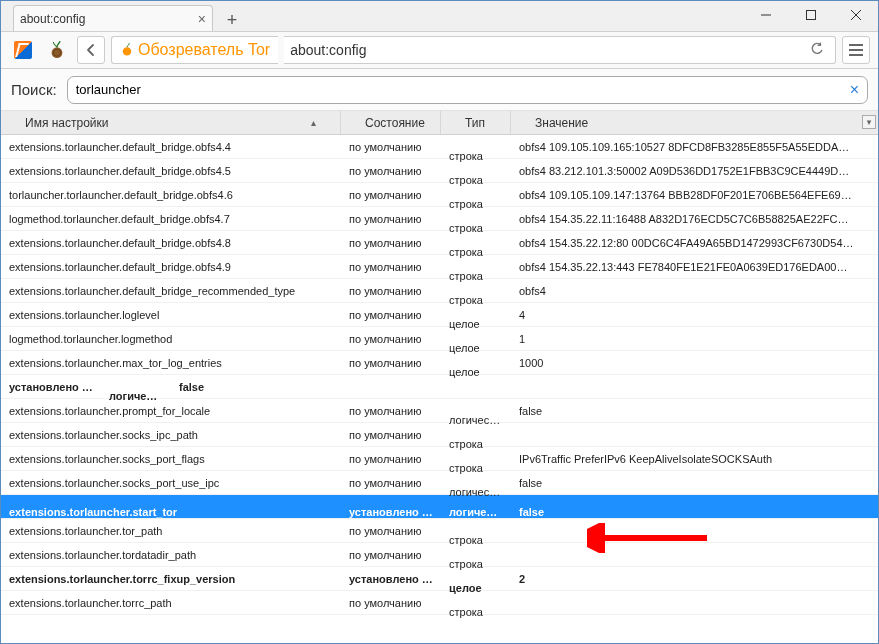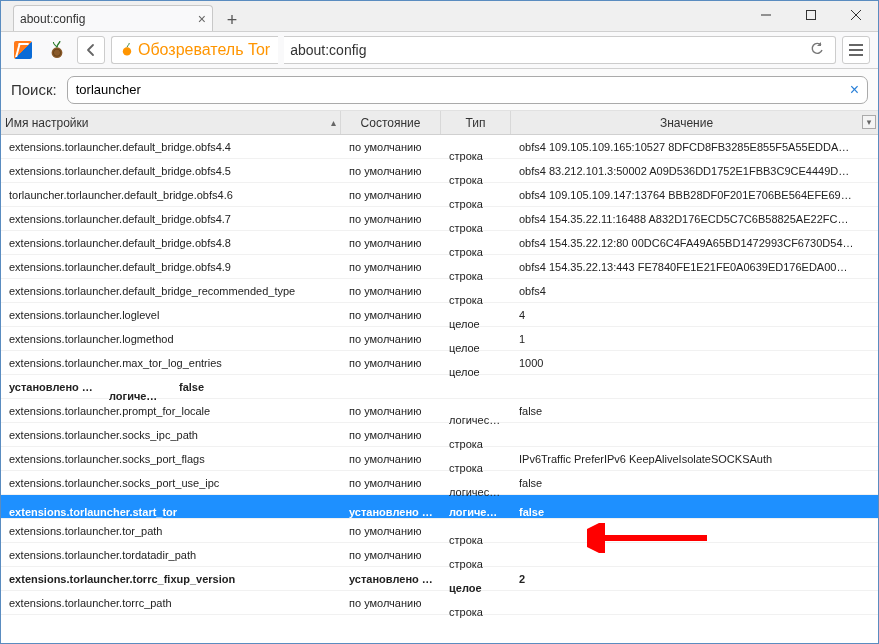--- a/index.html
+++ b/index.html
@@ -145,23 +145,22 @@
   .clear-x { color:#2a80d8; font-size:16px; cursor:pointer; }
 
   
   .header-row {
     height: 24px; background:#ececec; border-bottom:1px solid #d0d0d0;
     display:flex; align-items:stretch; color:#333; font-size:12px;
     padding-right: 16px;
     position:relative;
   }
   .hcell {
-    display:flex; align-items:center; padding:0 4px;
+    display:flex; align-items:center; padding:0 24px;
     border-right:1px solid #d8d8d8;
-    justify-content:center;
   }
   .hcell.sort::after{
     content:"▴"; margin-left:auto; color:#666; font-size:10px;
   }
   .col-name { width: 340px; }
   .col-state { width: 100px; }
   .col-type { width: 70px; }
   .col-value { flex:1; border-right:none; }
   .header-menu {
     position:absolute; right:2px; top:4px; width:14px; height:14px;
@@ -306,21 +305,21 @@
       <div class="cell col-type">строка</div>
       <div class="cell col-value">obfs4 83.212.101.3:50002 A09D536DD1752E1FBB3C9CE4449D51…</div>
     </div>
     <div class="row">
       <div class="cell col-name">torlauncher.torlauncher.default_bridge.obfs4.6</div>
       <div class="cell col-state">по умолчанию</div>
       <div class="cell col-type">строка</div>
       <div class="cell col-value">obfs4 109.105.109.147:13764 BBB28DF0F201E706BE564EFE690FE9577…</div>
     </div>
     <div class="row">
-      <div class="cell col-name">extensions.torlauncher.default_bridge.obfs4.7</div>
+      <div class="cell col-name">logmethod.torlauncher.default_bridge.obfs4.7</div>
       <div class="cell col-state">по умолчанию</div>
       <div class="cell col-type">строка</div>
       <div class="cell col-value">obfs4 154.35.22.11:16488 A832D176ECD5C7C6B58825AE22FC4C90F…</div>
     </div>
     <div class="row">
       <div class="cell col-name">extensions.torlauncher.default_bridge.obfs4.8</div>
       <div class="cell col-state">по умолчанию</div>
       <div class="cell col-type">строка</div>
       <div class="cell col-value">obfs4 154.35.22.12:80 00DC6C4FA49A65BD1472993CF6730D54F11E0…</div>
     </div>
@@ -336,21 +335,21 @@
       <div class="cell col-type">строка</div>
       <div class="cell col-value">obfs4</div>
     </div>
     <div class="row">
       <div class="cell col-name">extensions.torlauncher.loglevel</div>
       <div class="cell col-state">по умолчанию</div>
       <div class="cell col-type">целое</div>
       <div class="cell col-value">4</div>
     </div>
     <div class="row">
-      <div class="cell col-name">extensions.torlauncher.logmethod</div>
+      <div class="cell col-name">logmethod.torlauncher.logmethod</div>
       <div class="cell col-state">по умолчанию</div>
       <div class="cell col-type">целое</div>
       <div class="cell col-value">1</div>
     </div>
     <div class="row">
       <div class="cell col-name">extensions.torlauncher.max_tor_log_entries</div>
       <div class="cell col-state">по умолчанию</div>
       <div class="cell col-type">целое</div>
       <div class="cell col-value">1000</div>
     </div>

